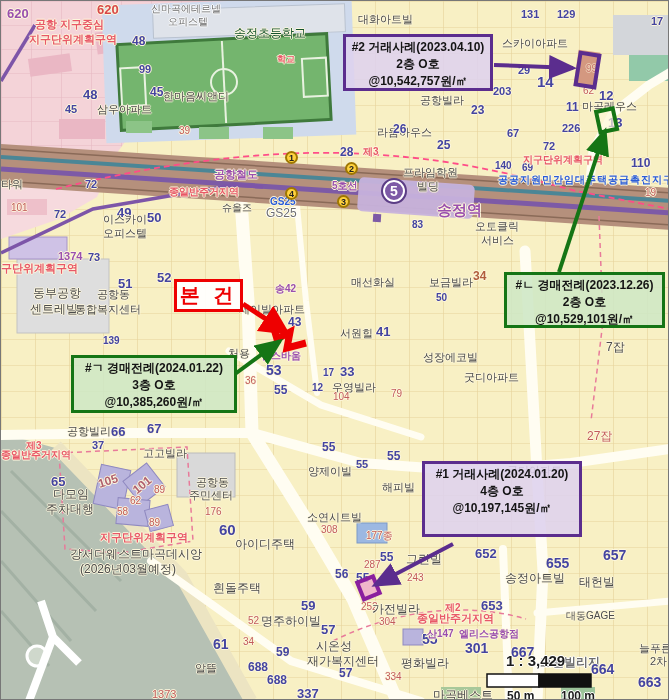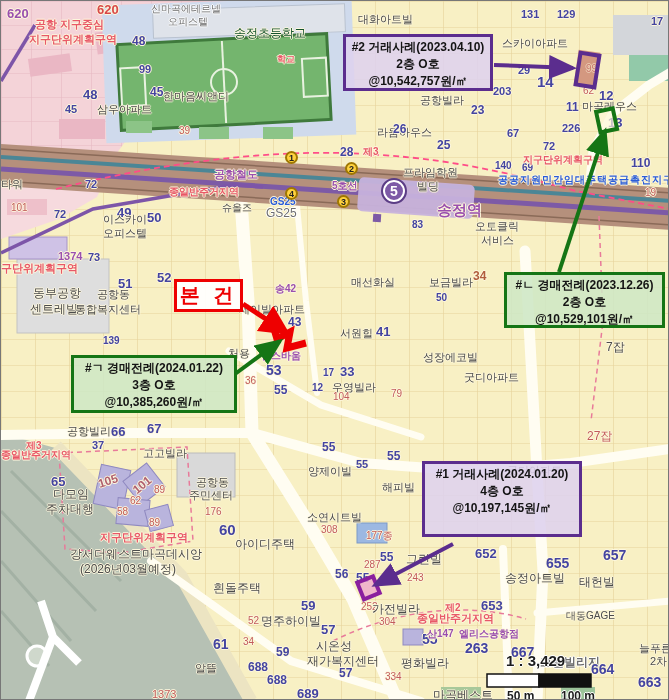--- a/index.html
+++ b/index.html
@@ -291,26 +291,26 @@
   <div class="lbl b" style="left:194px;top:660px">알뜰</div>
   <div class="lbl num" style="left:247px;top:659px">688</div>
   <div class="lbl num" style="left:266px;top:672px">688</div>
   <div class="lbl num" style="left:275px;top:644px">59</div>
   <div class="lbl b" style="left:315px;top:637px;font-size:12px">시온성</div>
   <div class="lbl b" style="left:306px;top:652px;font-size:12px">재가복지센터</div>
   <div class="lbl num" style="left:320px;top:621px;font-size:13px">57</div>
   <div class="lbl num" style="left:338px;top:665px">57</div>
   <div class="lbl b" style="left:400px;top:654px;font-size:12px">평화빌라</div>
   <div class="lbl num" style="left:421px;top:630px;font-size:14px">55</div>
-  <div class="lbl num" style="left:464px;top:639px;font-size:14px">263</div>
+  <div class="lbl num" style="left:464px;top:639px;font-size:14px">301</div>
   <div class="lbl rn" style="left:384px;top:670px">334</div>
   <div class="lbl rn" style="left:378px;top:615px">304</div>
   <div class="lbl rn" style="left:360px;top:600px">252</div>
   <div class="lbl b" style="left:432px;top:686px;font-size:12px">마곡베스트</div>
-  <div class="lbl num" style="left:296px;top:685px;font-size:13px">689</div>
+  <div class="lbl num" style="left:296px;top:685px;font-size:13px">337</div>
   <div class="lbl b" style="left:371px;top:600px;font-size:12px">가전빌라</div>
   <div class="lbl zone" style="left:444px;top:600px">제2</div>
   <div class="lbl zone" style="left:416px;top:610px;font-size:11px">종일반주거지역</div>
   <div class="lbl pz" style="left:426px;top:626px;font-size:10px">산147</div>
   <div class="lbl pz" style="left:458px;top:626px;font-size:10px">엘리스공항점</div>
 
   <div class="lbl b" style="left:405px;top:550px;font-size:12px">그린빌</div>
   <div class="lbl num" style="left:379px;top:549px">55</div>
   <div class="lbl rn" style="left:363px;top:558px">287</div>
   <div class="lbl rn" style="left:406px;top:571px">243</div>

